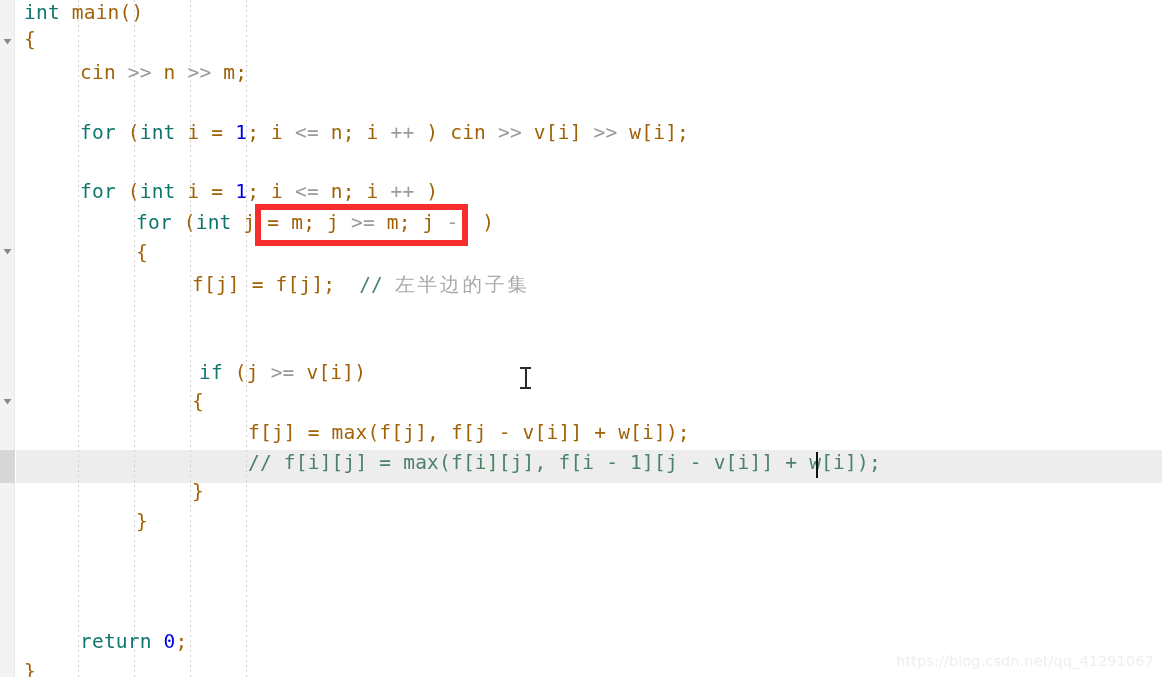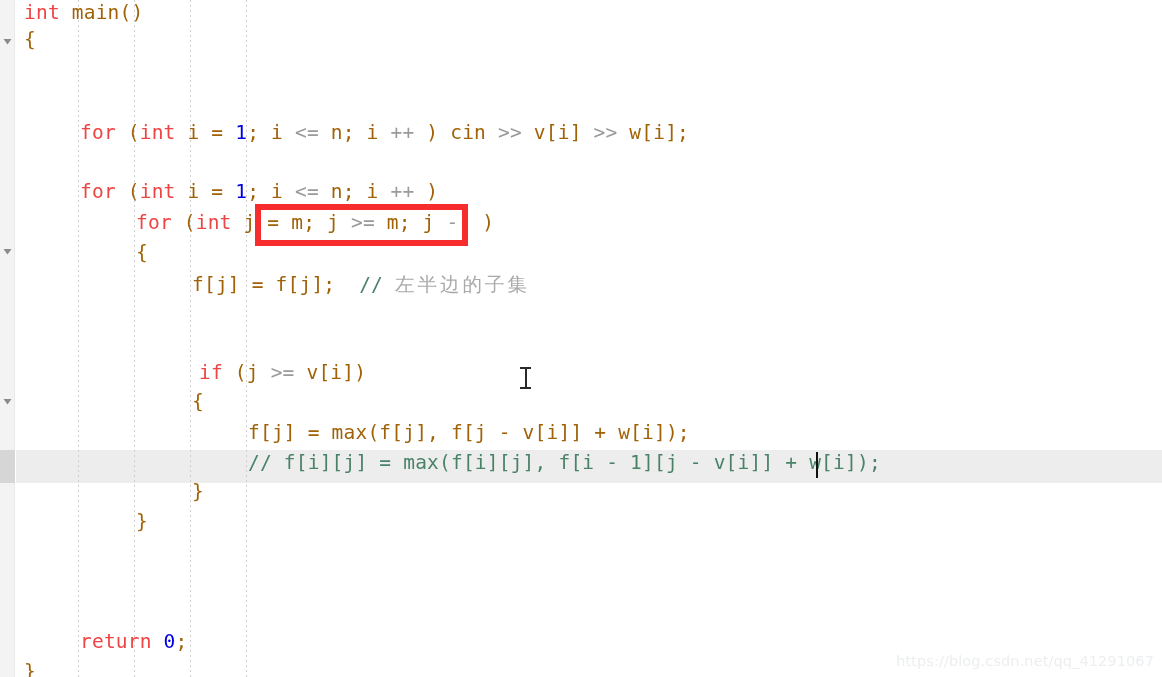--- a/index.html
+++ b/index.html
@@ -82,21 +82,21 @@
     left: 0;
     height: 33px;
     line-height: 33px;
     white-space: pre;
     font-family: "DejaVu Sans Mono", "Liberation Mono", monospace;
     font-size: 19.5px;
     color: #1b1b1b;
     letter-spacing: 0.2px;
   }
 
-  .kw  { color: #ef4444; }       
+  .kw  { color: #0f766e; }       
   .num { color: #0000e6; }       
   .op  { color: #9a9a9a; }       
   .cmt { color: #4a8268; }       
   .cmt-cn {
     color: #a9a9a9;
     font-family: Liberation Mono, monospace;
     letter-spacing: 3px;
   }
   .pl  { color: #a16207; }       
 
@@ -179,20 +179,21 @@
   <div class="indent-guide" style="left:134px"></div>
   <div class="indent-guide" style="left:190px"></div>
   <div class="indent-guide" style="left:246px"></div>
 
   <div class="code">
 
     <div class="line" style="left:24px; top:-4px"><span class="kw">int</span><span class="pl"> main()</span></div>
 
     <div class="line" style="left:24px; top:23px"><span class="pl">{</span></div>
 
+    <div class="line" style="left:80px; top:56px"><span class="pl">cin </span><span class="op">&gt;&gt;</span><span class="pl"> n </span><span class="op">&gt;&gt;</span><span class="pl"> m;</span></div>
 
     <div class="line" style="left:80px; top:116px"><span class="kw">for</span><span class="pl"> (</span><span class="kw">int</span><span class="pl"> i = </span><span class="num">1</span><span class="pl">; i </span><span class="op">&lt;=</span><span class="pl"> n; i </span><span class="op">++</span><span class="pl"> ) cin </span><span class="op">&gt;&gt;</span><span class="pl"> v[i] </span><span class="op">&gt;&gt;</span><span class="pl"> w[i];</span></div>
 
     <div class="line" style="left:80px; top:175px"><span class="kw">for</span><span class="pl"> (</span><span class="kw">int</span><span class="pl"> i = </span><span class="num">1</span><span class="pl">; i </span><span class="op">&lt;=</span><span class="pl"> n; i </span><span class="op">++</span><span class="pl"> )</span></div>
 
     <div class="line" style="left:136px; top:206px"><span class="kw">for</span><span class="pl"> (</span><span class="kw">int</span><span class="pl"> j = m; j </span><span class="op">&gt;=</span><span class="pl"> m; j </span><span class="op">--</span><span class="pl"> )</span></div>
 
     <div class="line" style="left:136px; top:236px"><span class="pl">{</span></div>
 
     <div class="line" style="left:192px; top:268px"><span class="pl">f[j] = f[j];  </span><span class="cmt">// </span><span class="cmt-cn">左半边的子集</span></div>

